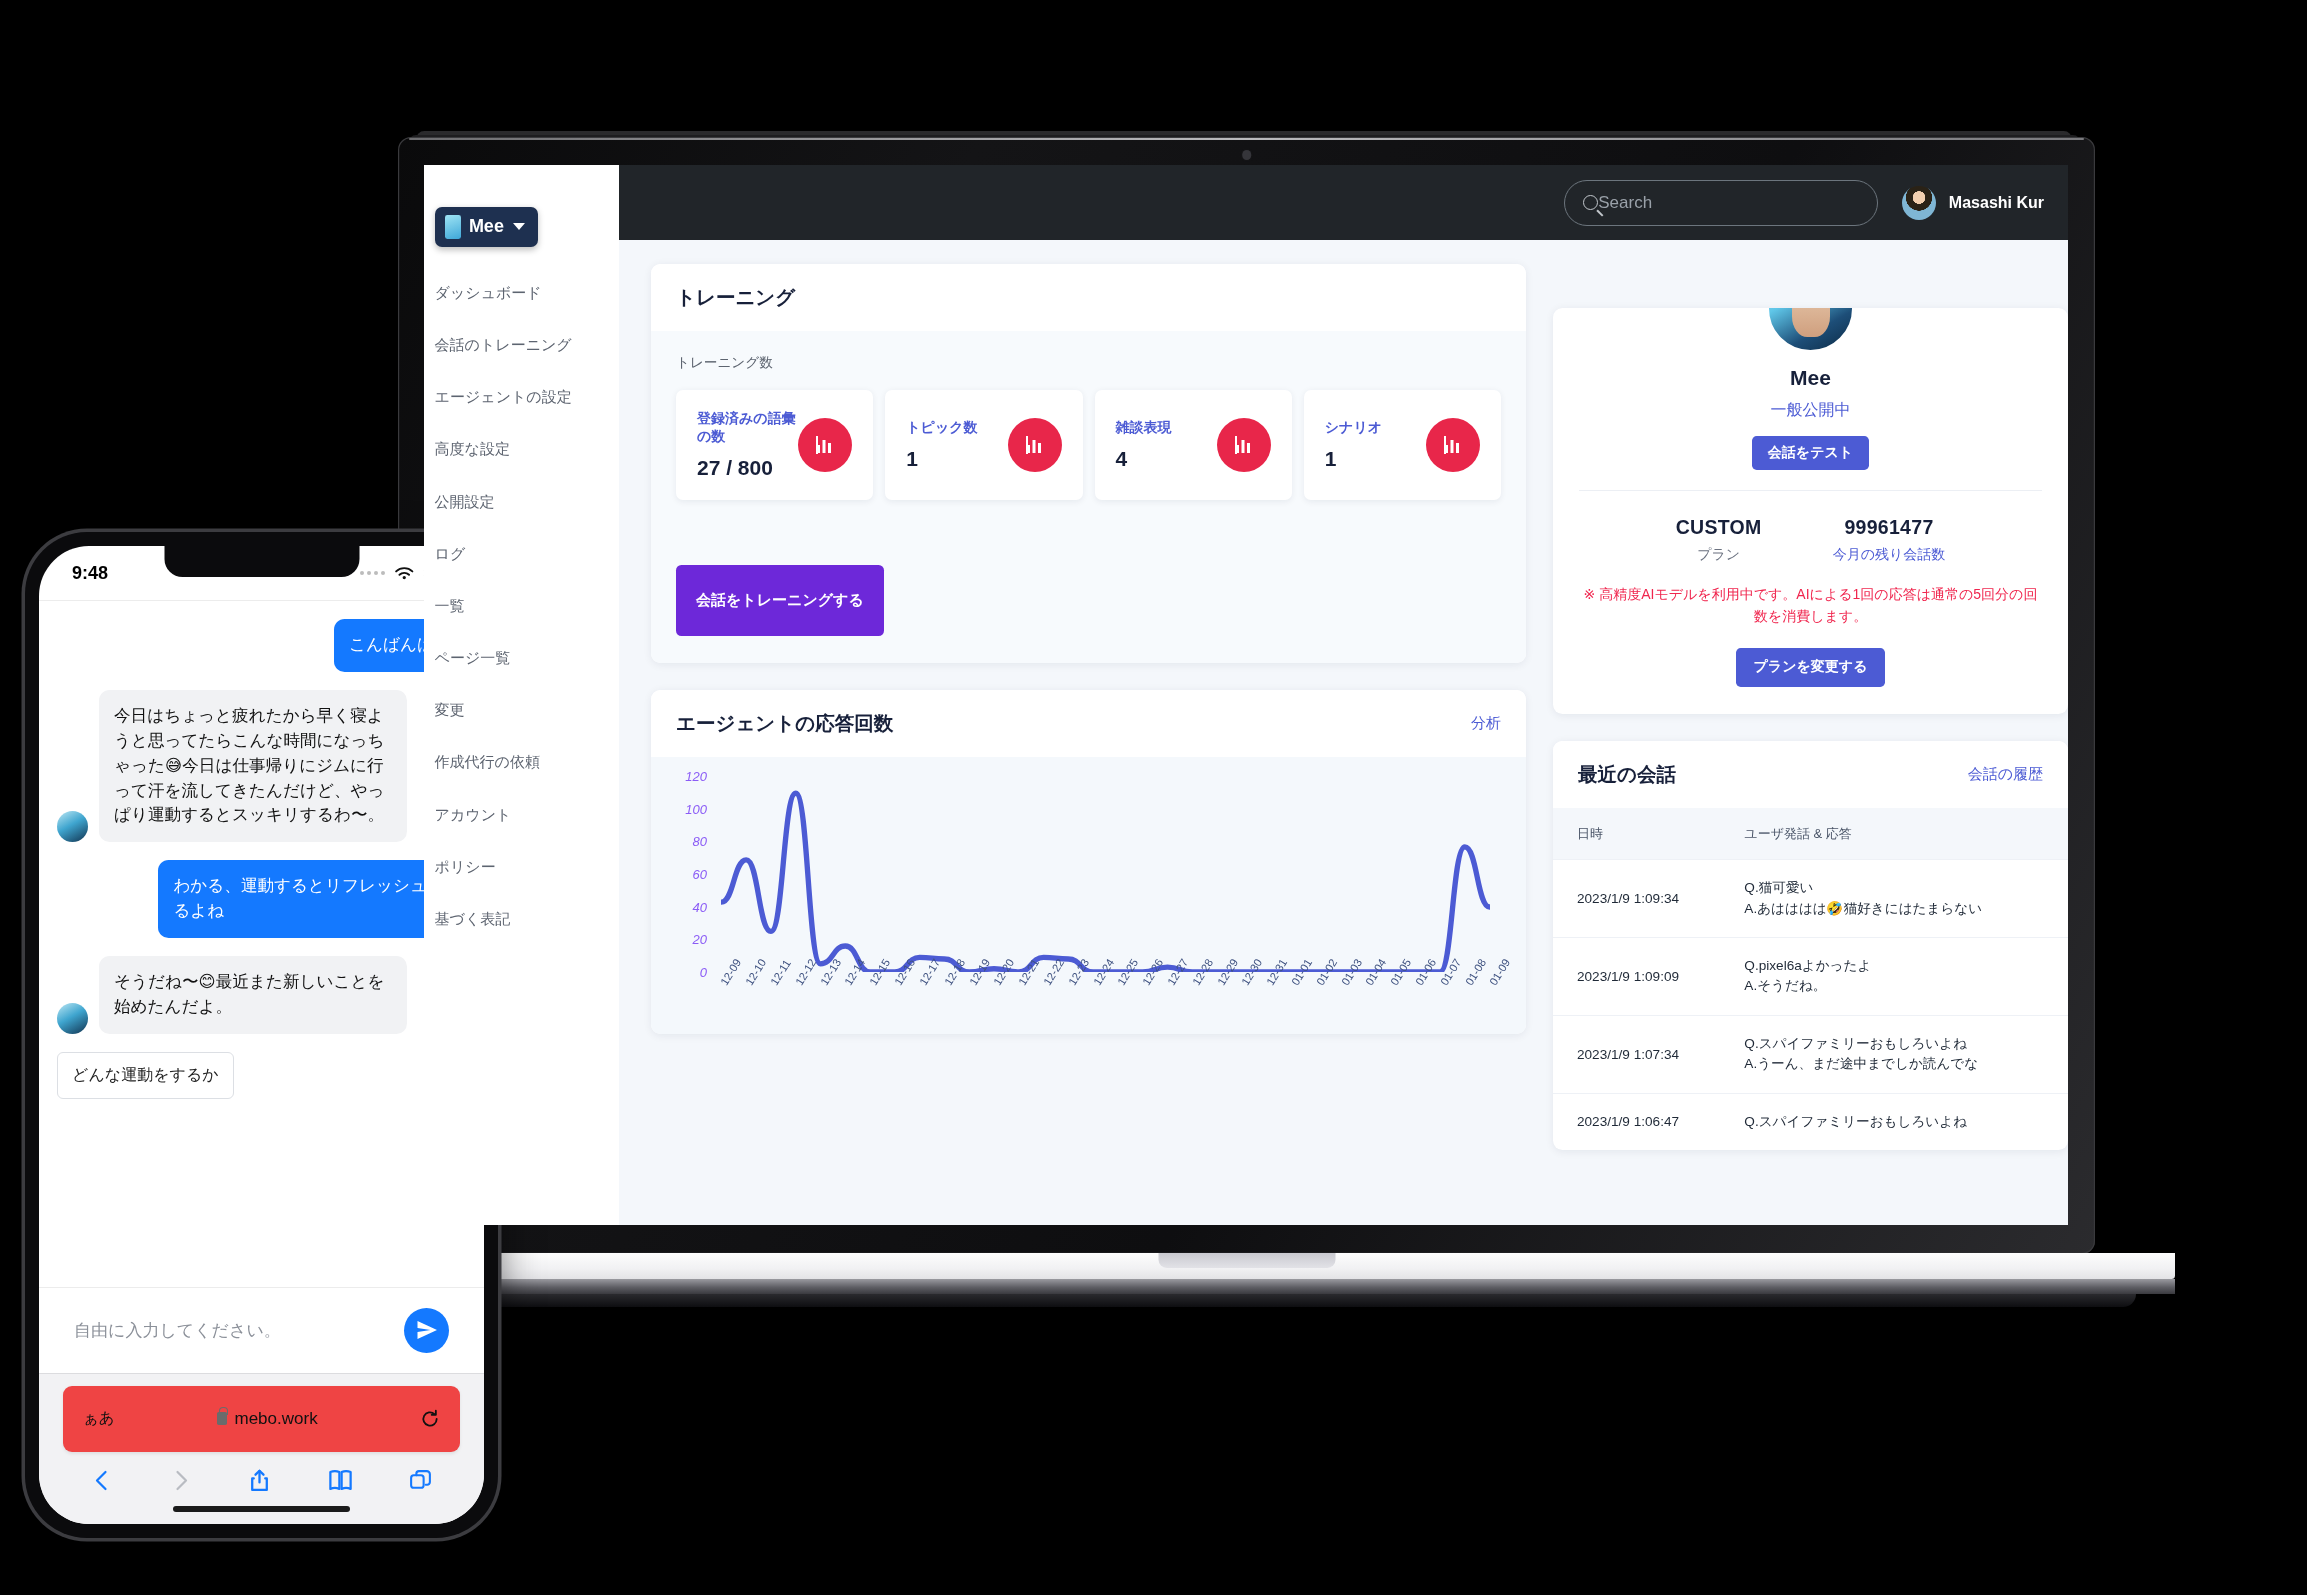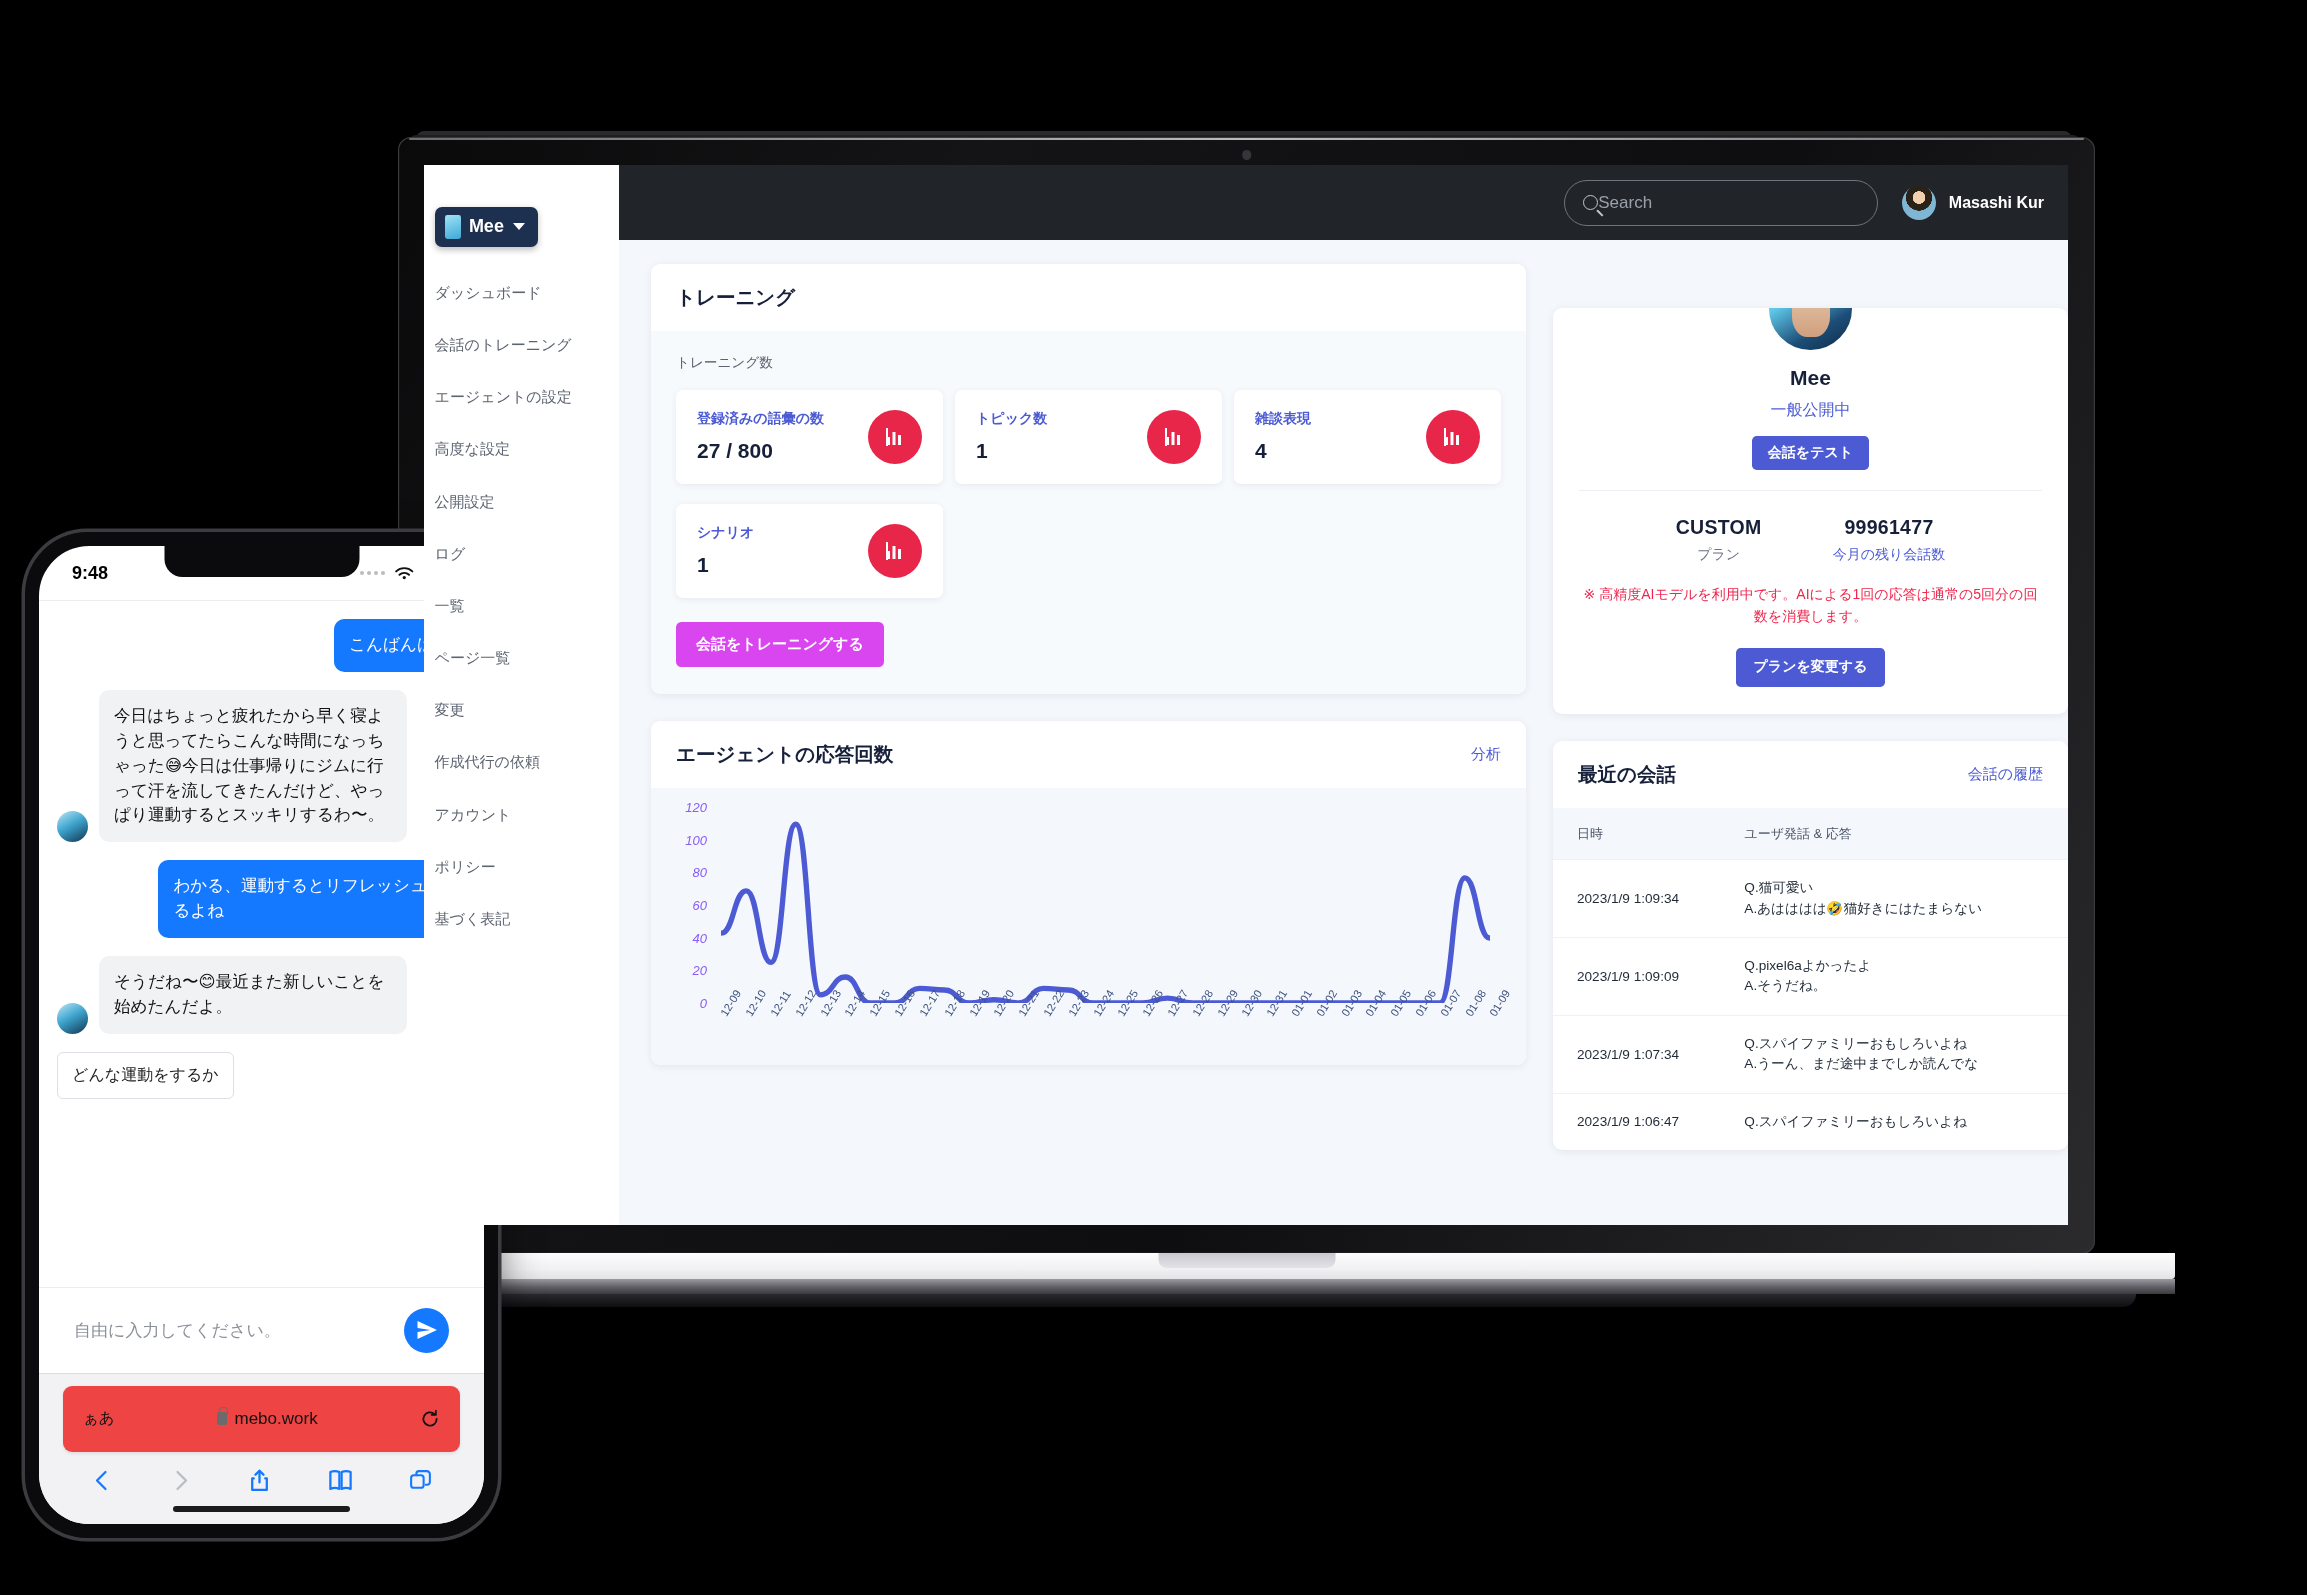--- a/index.html
+++ b/index.html
@@ -72,29 +72,29 @@
   .col-right { flex:1; min-width:0; }
 
   .card { background:#fff; border-radius:9.5px; box-shadow:0 1.8px 8.3px rgba(20,30,60,.07); overflow:hidden; }
   .card-head { padding:20px 25px; display:flex; align-items:center; justify-content:space-between;
      background:#fff; }
   .card-title { font-size:19.5px; font-weight:bold; color:#17203a; }
   .card-link { font-size:15px; color:#4c5bd4; }
   .card-body { background:#f7fafd; padding:22.5px 25px 27px; }
   .sub-label { font-size:13.6px; color:#5d6470; margin-bottom:18px; }
 
-  .stat-grid { display:grid; grid-template-columns:1fr 1fr 1fr; gap:20px 12px; }
+  .stat-grid { display:grid; grid-template-columns:1fr 1fr 1fr 1fr; gap:20px 12px; }
   .stat { background:#fff; border-radius:7px; box-shadow:0 1.8px 6px rgba(20,30,60,.07);
      padding:20px 21px; display:flex; align-items:center; justify-content:space-between; min-height:83px;}
   .stat-k { font-size:14px; font-weight:bold; color:#4c5bd4; margin-bottom:10.6px; }
   .stat-v { font-size:21px; font-weight:bold; color:#17203a; }
   .stat-ico { width:54px;height:54px;border-radius:50%;background:#e8264a;
      display:flex;align-items:center;justify-content:center; flex:0 0 auto;}
-  .btn { display:inline-block; background:#d946ef; color:#fff; font-weight:bold;
-     border-radius:5.3px; padding:13px 20px; font-size:15px; }
+  .btn { display:inline-block; background:#6d28d9; color:#fff; font-weight:bold;
+     border-radius:5.3px; padding:26px 20px; font-size:15px;margin-top:41px; }
   .btn-row { margin-top:24px; }
 
   .chart-body { background:#f4f8fc; padding:15.4px 24px 6px; height:277px; position:relative;}
   .ylab { position:absolute; font-size:13px; color:#8b5cf6; text-align:right; width:35px;font-style:italic;}
   .xlab { position:absolute; font-size:11.2px; color:#3f5280; transform:rotate(-58deg);
      transform-origin:left top; white-space:nowrap; }
 
   
   .prof { padding:0 26px 27px; text-align:center; }
   .prof-av { width:89px;height:89px;border-radius:50%; margin:-44px auto 0;

